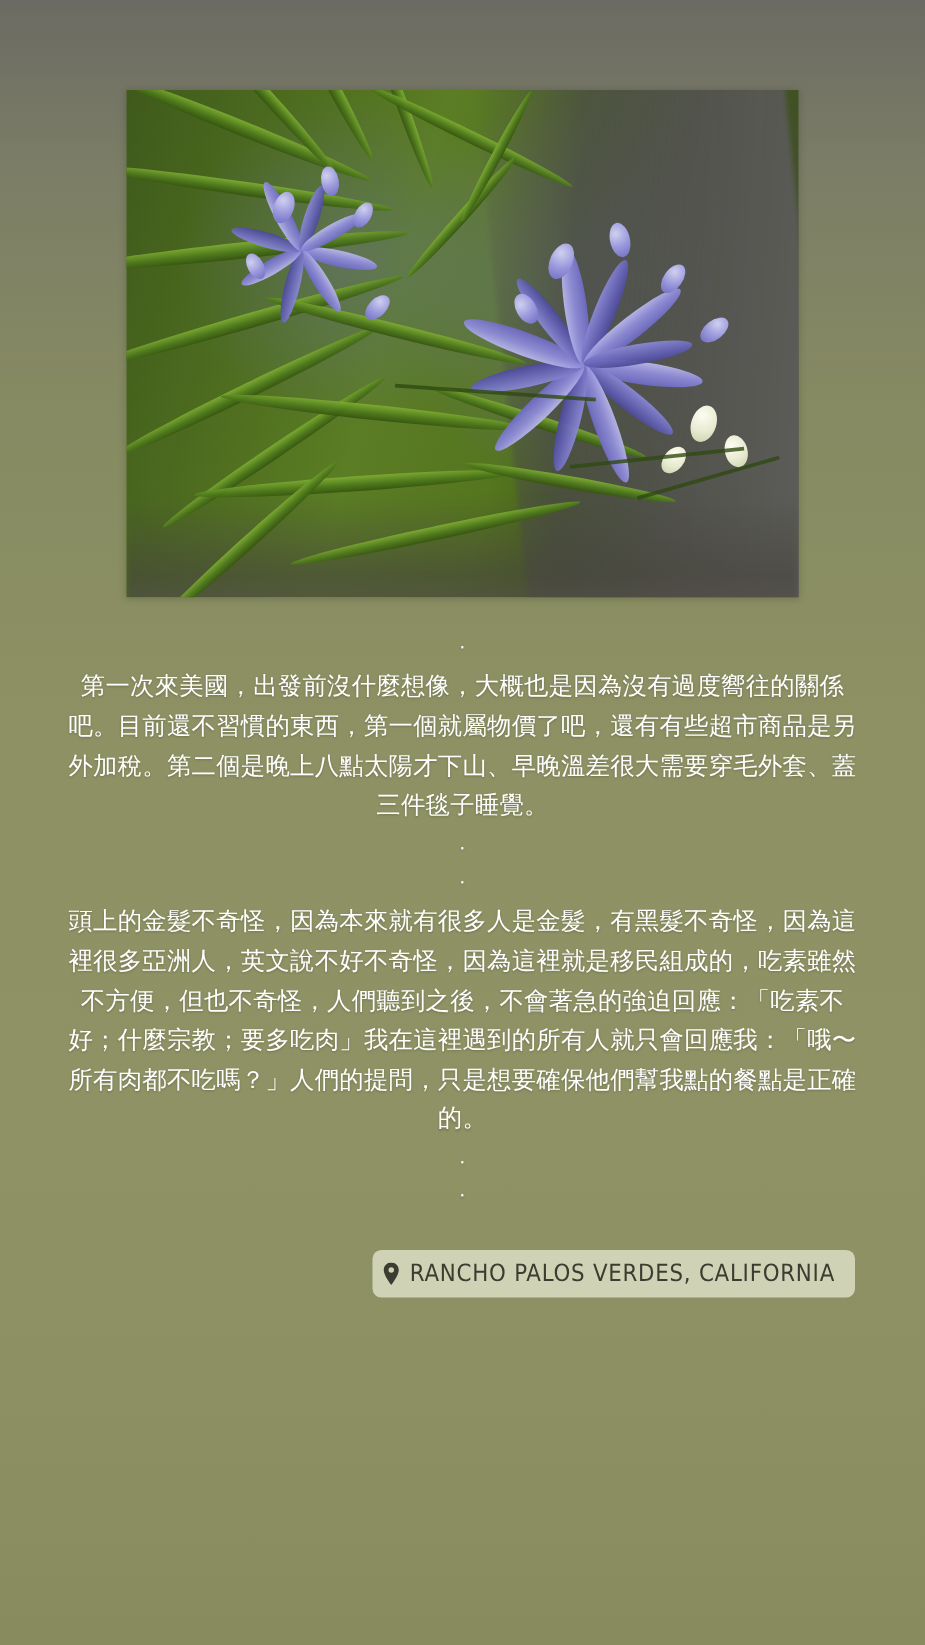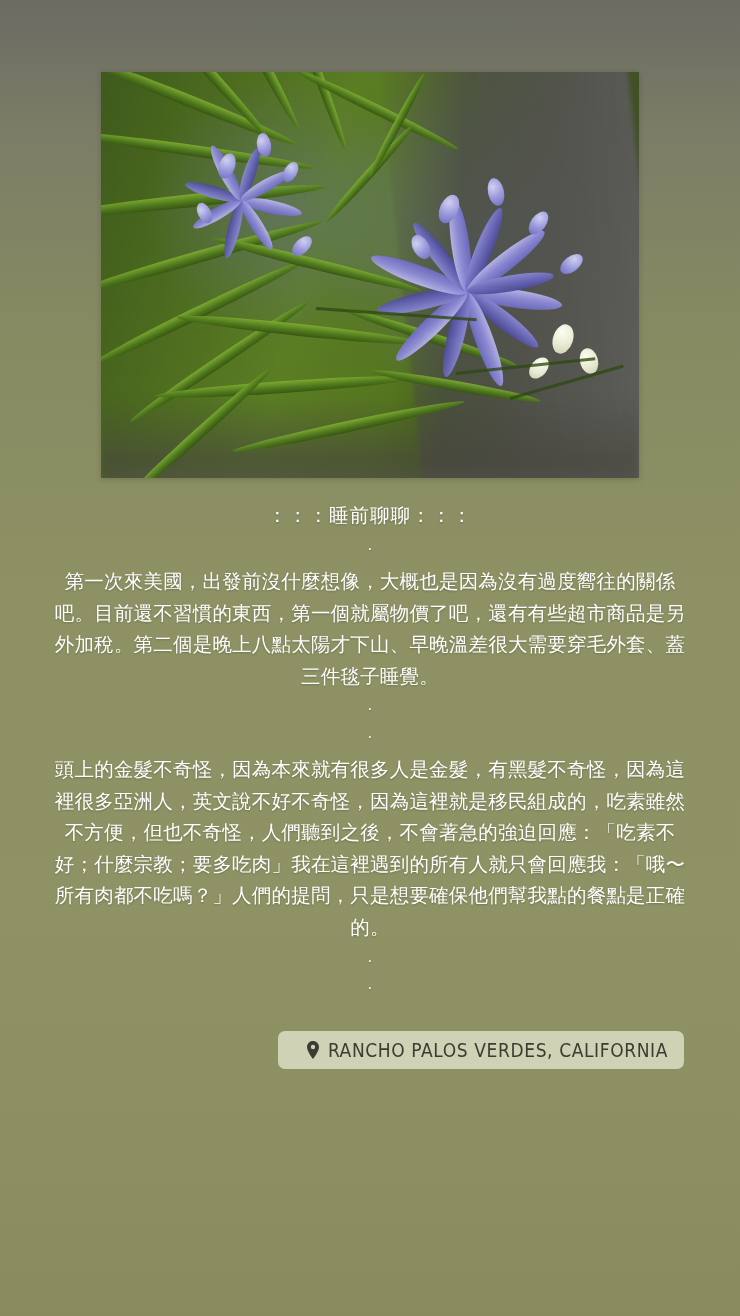--- a/index.html
+++ b/index.html
@@ -124,21 +124,21 @@
     padding-right: 56px;
     margin-top: 26px;
   }
   .location {
     display: inline-flex;
     align-items: center;
     gap: 8px;
     background: rgba(233,236,214,0.72);
     color: #3c3d30;
     border-radius: 7px;
-    padding: 8px 16px 8px 28px;
+    padding: 8px 16px 8px 8px;
     font-size: 19px;
     letter-spacing: .6px;
     font-family: "DejaVu Sans Condensed", "Liberation Sans", sans-serif;
     font-stretch: condensed;
   }
   .pin { width: 14px; height: 18px; display: block; }
 </style>
 </head>
 <body>
 
@@ -209,21 +209,20 @@
       <div class="whitebud" style="left:89%;top:68%;width:18px;height:26px;transform:rotate(-14deg);"></div>
       <div class="whitebud" style="left:80%;top:70%;width:16px;height:24px;transform:rotate(40deg);"></div>
       <div class="stem" style="left:76%;top:80%;width:22%;height:3px;transform:rotate(-16deg);"></div>
       <div class="stem" style="left:66%;top:74%;width:26%;height:3px;transform:rotate(-6deg);"></div>
       <div class="stem" style="left:40%;top:58%;width:30%;height:3px;transform:rotate(4deg);"></div>
     </div>
   </div>
 
   <div class="text-col">
 
-    <p class="para p-title">：：：睡前聊聊：：：</p>
 
     <div class="dot">·</div>
 
     <p class="para p-block">第一次來美國，出發前沒什麼想像，大概也是因為沒有過度嚮往的關係吧。目前還不習慣的東西，第一個就屬物價了吧，還有有些超市商品是另外加稅。第二個是晚上八點太陽才下山、早晚溫差很大需要穿毛外套、蓋三件毯子睡覺。</p>
 
     <div class="dot">·</div>
 
 
     <div class="dot">·</div>
 

